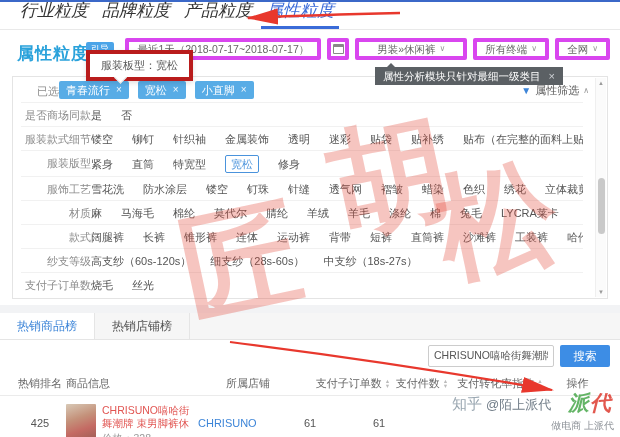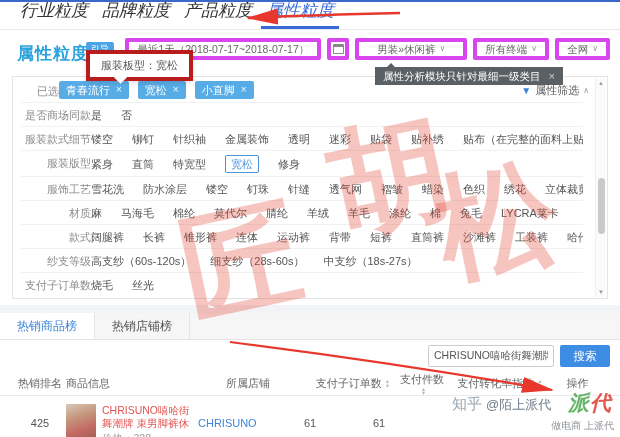--- a/index.html
+++ b/index.html
@@ -98,21 +98,21 @@
   .search-btn { position:absolute; right:10px; top:5px; width:50px; height:22px;
     background:#3d8de5; color:#fff; border:none; border-radius:2px; font-size:11.5px;
     cursor:pointer; font-family:"Liberation Sans","DejaVu Sans",sans-serif; }
 
   
   .thead { display:flex; align-items:center; height:24px; padding:0 14px;
     border-bottom:1px solid #ebebeb; font-size:11px; color:#666; background:#fff; }
   .th { display:flex; align-items:center; justify-content:center; }
   .c-rank{ width:52px; } .c-info{ width:132px; justify-content:flex-start; }
   .c-shop{ width:72px; justify-content:flex-end; } .c-sub{ width:80px;margin-left:43px; }
-  .c-items{ width:58px;flex-direction:column; } .c-cvr{ width:98px; } .c-act{ flex:1; }
+  .c-items{ width:58px; } .c-cvr{ width:98px; } .c-act{ flex:1; }
   .sort { display:inline-flex; flex-direction:column; margin-left:3px; }
   .sort i { font-style:normal; font-size:5.5px; line-height:4.5px; color:#bcbcbc; }
   .trow { display:flex; align-items:flex-start; padding:8px 14px 0; font-size:11px;
     color:#555; background:#fff; }
   .cell { display:flex; justify-content:center; }
   .rank-val { width:52px; justify-content:center; padding-top:13px; }
   .info-cell { width:132px; gap:6px; justify-content:flex-start; }
   .pimg { width:30px; height:42px; flex-shrink:0; border-radius:1px;
     background:linear-gradient(160deg,#d8c9b6 0%,#c4917a 35%,#c46a63 60%,#8c5a50 100%); }
   .ptxt { display:flex; flex-direction:column; }

